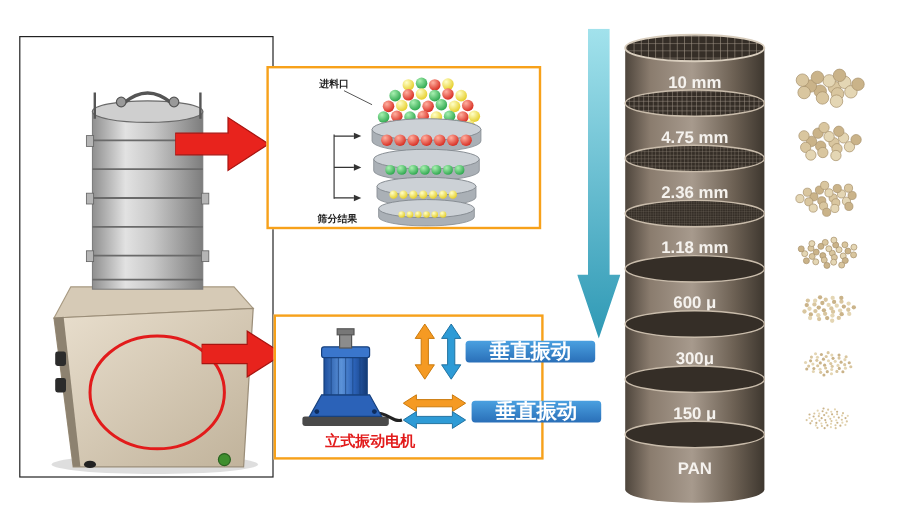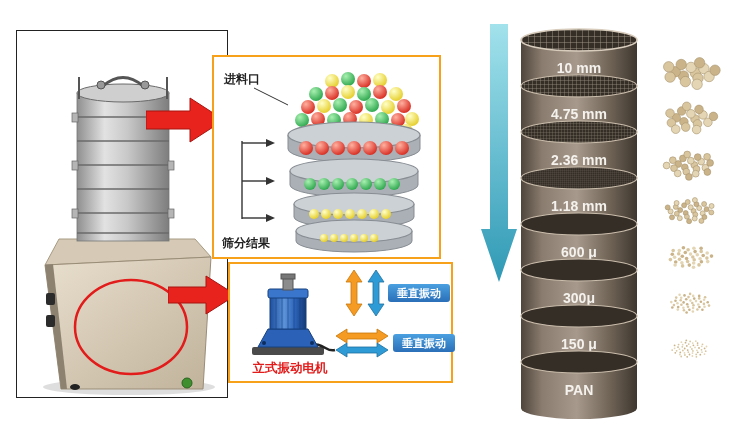--- a/index.html
+++ b/index.html
@@ -2,25 +2,25 @@
 <html><head>
 <meta charset="utf-8">
 <style>
   html,body{margin:0;padding:0;background:#fff;}
   *{box-sizing:border-box;}
   .stage{position:relative;width:750px;height:428px;background:#fff;overflow:hidden;
          font-family:"Liberation Sans",sans-serif;}
   .abs{position:absolute;}
   #machine-box{left:16px;top:30px;width:212px;height:368px;border:1.5px solid #222;background:#fff;}
   .inset{border:2px solid #f7a11a;background:#fff;}
-  #sieve-inset{left:212px;top:55px;width:229px;height:204px;text-decoration:underline;}
+  #sieve-inset{left:222px;top:55px;width:229px;height:136px;text-decoration:underline;}
   #motor-inset{left:228px;top:262px;width:225px;height:121px;}
-  .badge{background:linear-gradient(#4aa0e0,#2a6fb8);color:#fff;font-size:11px;font-weight:bold;
-         padding:2px 9px;border-radius:3px;white-space:nowrap;line-height:14px;}
-  #motor-caption{left:4px;top:96px;width:112px;text-align:center;font-size:12.5px;
+  .badge{background:linear-gradient(#4aa0e0,#2a6fb8);color:#fff;font-size:17px;font-weight:bold;
+         padding:2px 20px;border-radius:3px;white-space:nowrap;line-height:14px;}
+  #motor-caption{left:4px;top:96px;width:112px;text-align:right;font-size:12.5px;
                  font-weight:bold;color:#e21b1b;}
   svg{display:block;}
   .sieve-label{font-family:"Liberation Sans",sans-serif;font-size:14px;font-weight:bold;fill:#f5f2ee;}
   .cn-label{font-size:12px;font-weight:bold;fill:#222;font-family:"Liberation Sans",sans-serif;}
 </style>
 </head>
 <body>
 
 <div class="stage">
 

